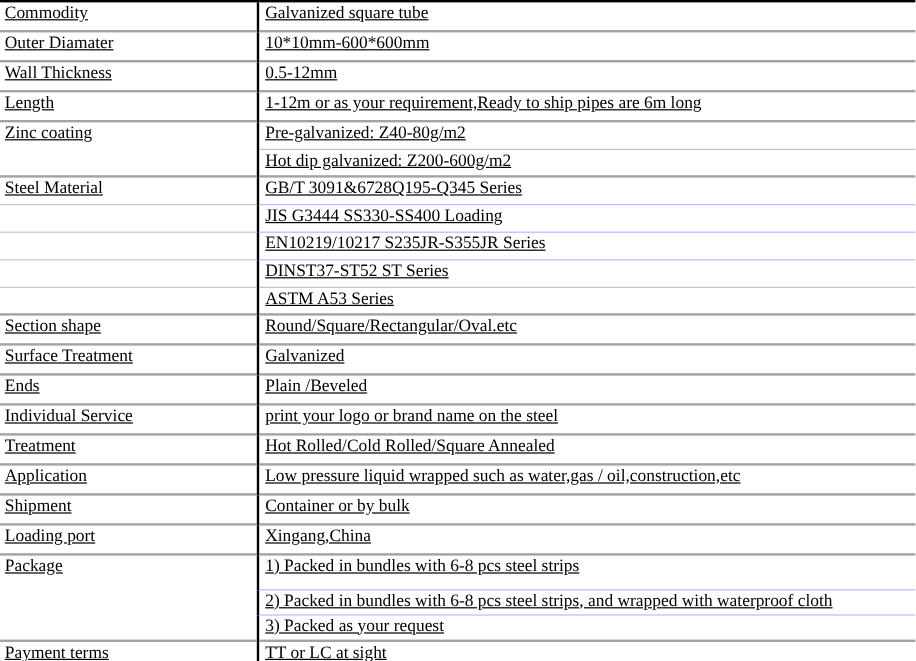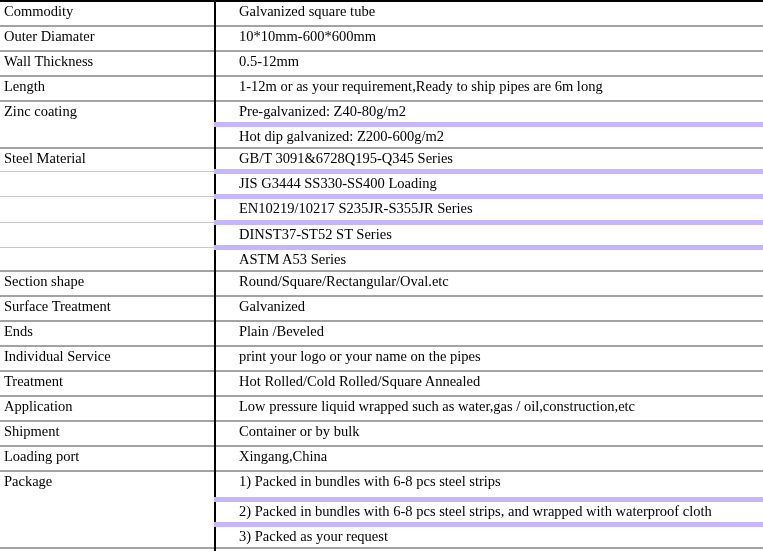--- a/index.html
+++ b/index.html
@@ -24,46 +24,47 @@
   
   .spec-table tr.major > td {
     border-top: 2px solid #a3a3a3;
   }
   .spec-table tr.first > td {
     border-top: 2px solid #000000;
   }
 
   
   .spec-table td.sub-line {
-    border-top: 5px solid #c4b5fd;
+    border-top: 1px solid #c4b5fd;
   }
   .spec-table td.blank-sub {
     border-top: 1px solid #c8c8c8;
   }
 
   
   .spec-table td.value,
   .spec-table td.value-merged {
     border-left: 2px solid #000000;
   }
 
   .spec-table td {
     padding: 1px 0 2px 4px;
     font-size: 14.5px;
     line-height: 1.18;
     vertical-align: top;
     white-space: nowrap;
     overflow: hidden;
+    text-decoration: underline;
   }
 
   .col-label { width: 215px; }
   .col-value { width: 548px; }
 
   td.label { padding-left: 4px; }
-  td.value { padding-left: 23px; }
+  td.value { padding-left: 5px; }
 
   .r28 { height: 25px; }
   .r26 { height: 23px; }
   .r22 { height: 20px; }
   .r32 { height: 29px; }
 
   td.merged-label {
     vertical-align: top;
     border-radius: 13px;
   }
@@ -137,21 +138,21 @@
       <td class="value">Galvanized</td>
     </tr>
 
     <tr class="major r28">
       <td class="label">Ends</td>
       <td class="value">Plain /Beveled</td>
     </tr>
 
     <tr class="major r28">
       <td class="label">Individual Service</td>
-      <td class="value">print your logo or your name on the pipes</td>
+      <td class="value">print your logo or brand name on the steel</td>
     </tr>
 
     <tr class="major r28">
       <td class="label">Treatment</td>
       <td class="value">Hot Rolled/Cold Rolled/Square Annealed</td>
     </tr>
 
     <tr class="major r28">
       <td class="label">Application</td>
       <td class="value">Low pressure liquid wrapped such as water,gas / oil,construction,etc</td>

